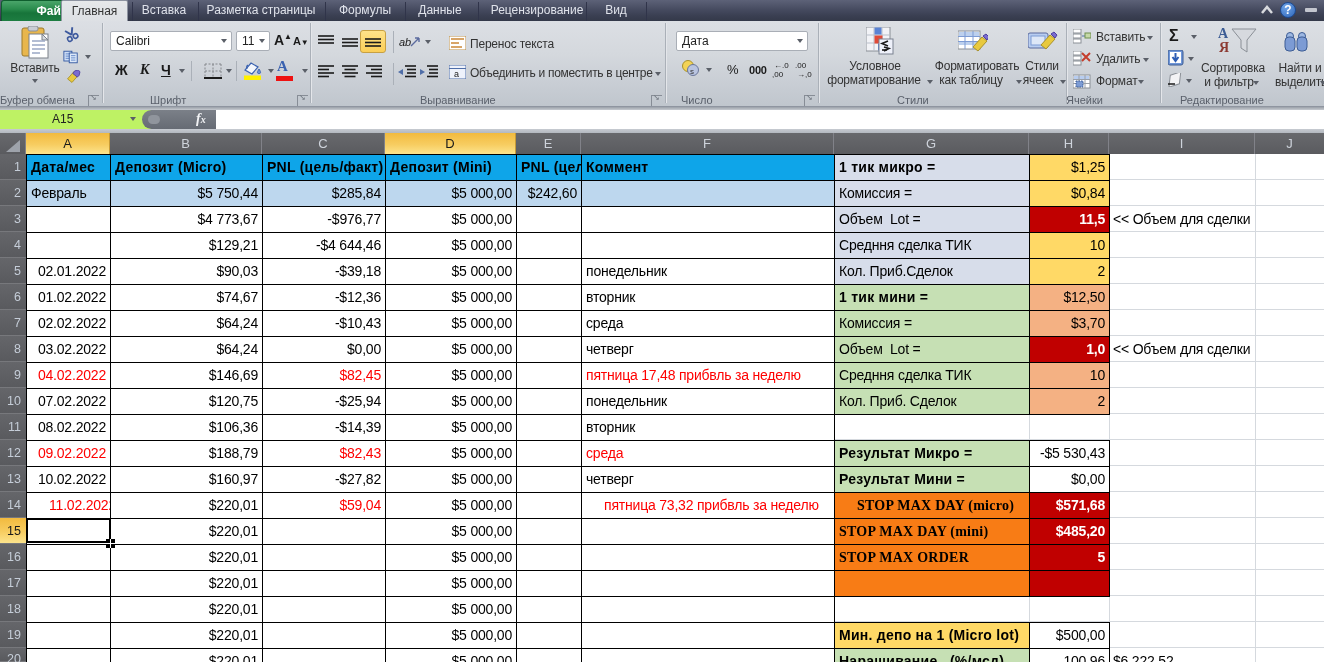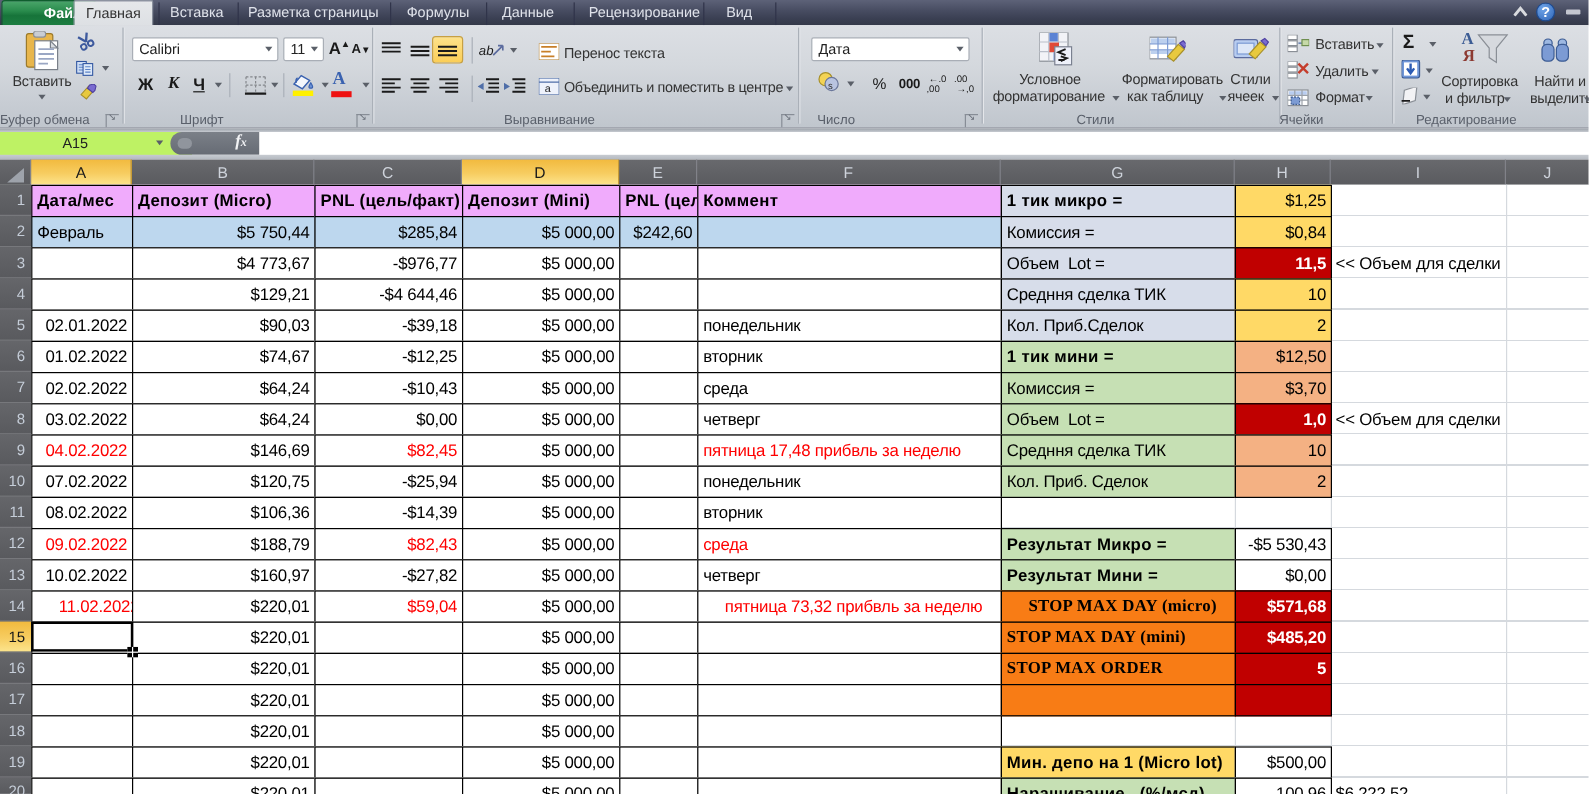--- a/index.html
+++ b/index.html
@@ -67,21 +67,21 @@
   .cc { left:262px; width:124px; }
   .cd { left:385px; width:132px; }
   .ce { left:516px; width:66px;  }
   .cf { left:581px; width:254px; }
   .cg { left:834px; width:196px; }
   .chh{ left:1029px; width:81px; }
   .r1 {top:154px;} .r2 {top:180px;} .r3 {top:206px;} .r4 {top:232px;} .r5 {top:258px;}
   .r6 {top:284px;} .r7 {top:310px;} .r8 {top:336px;} .r9 {top:362px;} .r10{top:388px;}
   .r11{top:414px;} .r12{top:440px;} .r13{top:466px;} .r14{top:492px;padding-left:22px;} .r15{top:518px;}
   .r16{top:544px;} .r17{top:570px;} .r18{top:596px;} .r19{top:622px;} .r20{top:648px;}
-  .tan { background:#f0abfc; }
+  .tan { background:#0ea5e9; }
   .blu { background:#bdd7ee; }
   .wht { background:#fff; }
   .lav { background:#d7ddea; }
   .grn { background:#c6e0b4; }
   .gld { background:#ffd966; }
   .pch { background:#f4b183; }
   .org { background:#f87c15;font-family:Liberation Serif, serif; }
   .rd  { background:#c00000; }
   .itext { position:absolute; font-size:14px; letter-spacing:-0.2px; color:#000; line-height:26px; }
 </style>
@@ -534,21 +534,21 @@
   <div class="c cb r5 wht num">$90,03</div>
   <div class="c cc r5 wht num">-$39,18</div>
   <div class="c cd r5 wht num">$5 000,00</div>
   <div class="c ce r5 wht"></div>
   <div class="c cf r5 wht">понедельник</div>
   <div class="c cg r5 lav">Кол. Приб.Сделок</div>
   <div class="c chh r5 gld num">2</div>
 
   <div class="c ca r6 wht num">01.02.2022</div>
   <div class="c cb r6 wht num">$74,67</div>
-  <div class="c cc r6 wht num">-$12,25</div>
+  <div class="c cc r6 wht num">-$12,36</div>
   <div class="c cd r6 wht num">$5 000,00</div>
   <div class="c ce r6 wht"></div>
   <div class="c cf r6 wht">вторник</div>
   <div class="c cg r6 grn b">1 тик мини =</div>
   <div class="c chh r6 pch num">$12,50</div>
 
   <div class="c ca r7 wht num">02.02.2022</div>
   <div class="c cb r7 wht num">$64,24</div>
   <div class="c cc r7 wht num">-$10,43</div>
   <div class="c cd r7 wht num">$5 000,00</div>

